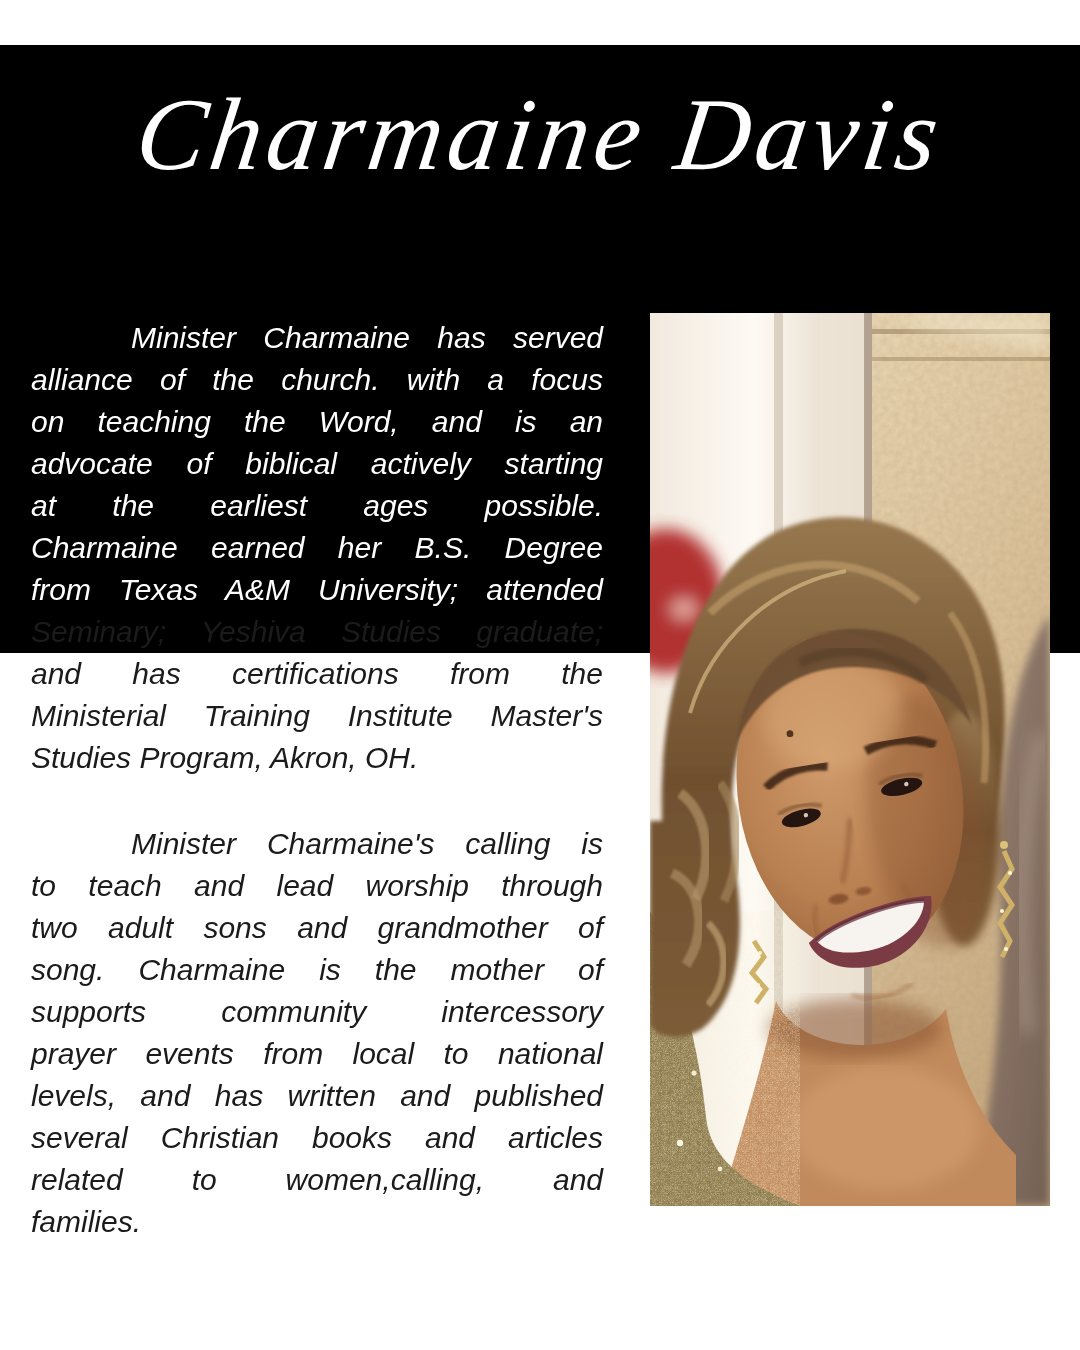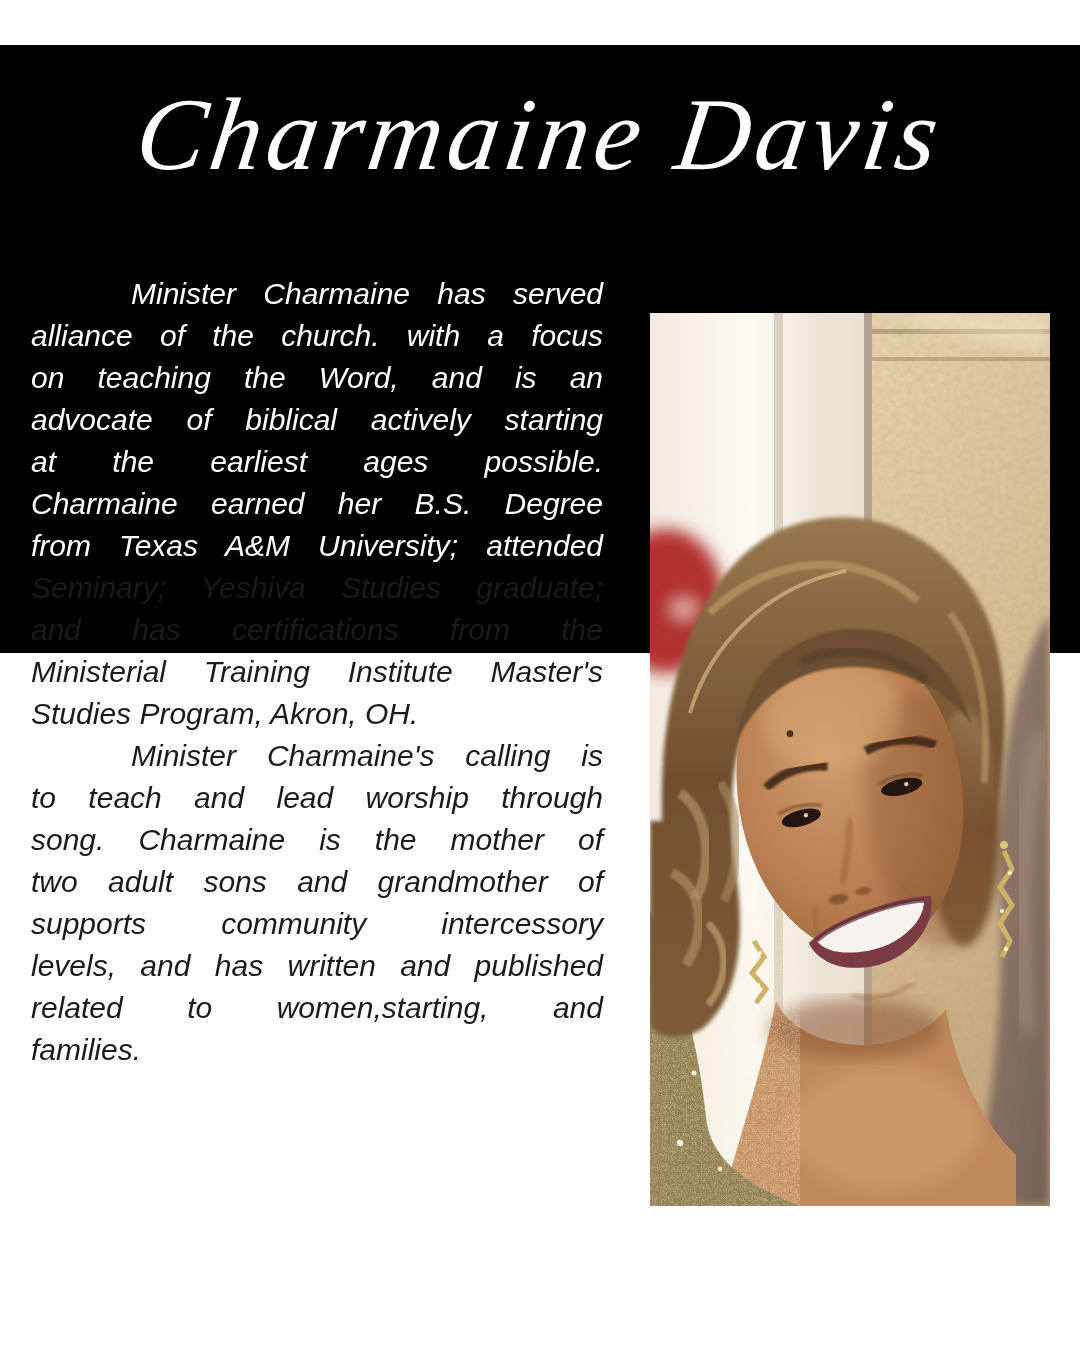--- a/index.html
+++ b/index.html
@@ -47,21 +47,21 @@
     line-height: 42px;
     font-size: 30px;
     font-style: italic;
     color: var(--ink, #1b1b1b);
     text-align: justify;
     text-align-last: left;
     overflow: visible;
   }
   .bio-line.justify { text-align-last: justify; }
   .bio-line.white   { color: var(--ink_on_band, #ffffff); }
-  .bio-line.indent  { text-indent: 100px; }
+  .bio-line.indent  { text-indent: 100px; margin-top: 44px; }
   .photo {
     position: absolute;
     left: 650px;
     top: 313px;
     width: 400px;
     height: 893px;
   }
   .photo svg { display: block; width: 100%; height: 100%; }
 </style>
 </head>
@@ -81,25 +81,27 @@
       <div class="bio-line white justify">advocate of biblical actively starting</div>
       <div class="bio-line white justify">at the earliest ages possible.</div>
       <div class="bio-line white justify">Charmaine earned her B.S. Degree</div>
       <div class="bio-line white justify">from Texas A&amp;M University; attended</div>
       <div class="bio-line justify">Seminary; Yeshiva Studies graduate;</div>
       <div class="bio-line justify">and has certifications from the</div>
       <div class="bio-line justify">Ministerial Training Institute Master's</div>
       <div class="bio-line">Studies Program, Akron, OH.</div>
       <div class="bio-line indent justify">Minister Charmaine's calling is</div>
       <div class="bio-line justify">to teach and lead worship through</div>
+      <div class="bio-line justify">two adult sons and grandmother of</div>
       <div class="bio-line justify">song. Charmaine is the mother of</div>
-      <div class="bio-line justify">two adult sons and grandmother of</div>
       <div class="bio-line justify">supports community intercessory</div>
+      <div class="bio-line justify">prayer events from local to national</div>
       <div class="bio-line justify">levels, and has written and published</div>
-      <div class="bio-line justify">related to women,starting, and</div>
+      <div class="bio-line justify">several Christian books and articles</div>
+      <div class="bio-line justify">related to women,calling, and</div>
       <div class="bio-line">families.</div>
     </div>
 
   <div class="photo" role="img" aria-label="Portrait photo of Charmaine Davis smiling, wearing gold earrings and a gold sequined top">
     <svg viewBox="0 0 400 893" preserveAspectRatio="none" aria-hidden="true">
       <defs>
         <radialGradient id="skinG" cx="0.42" cy="0.38" r="0.8">
           <stop offset="0" stop-color="#cf9a6a"></stop>
           <stop offset="0.55" stop-color="#b87f50"></stop>
           <stop offset="1" stop-color="#8f5c36"></stop>

